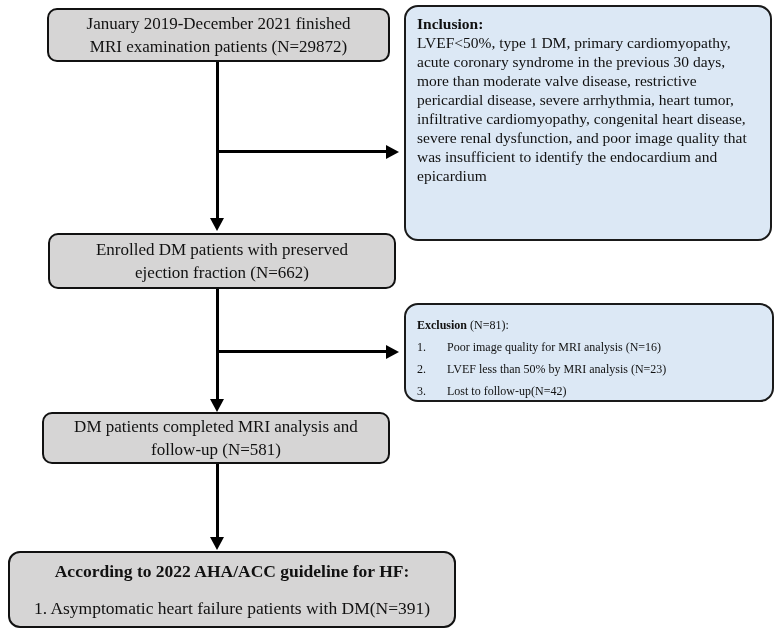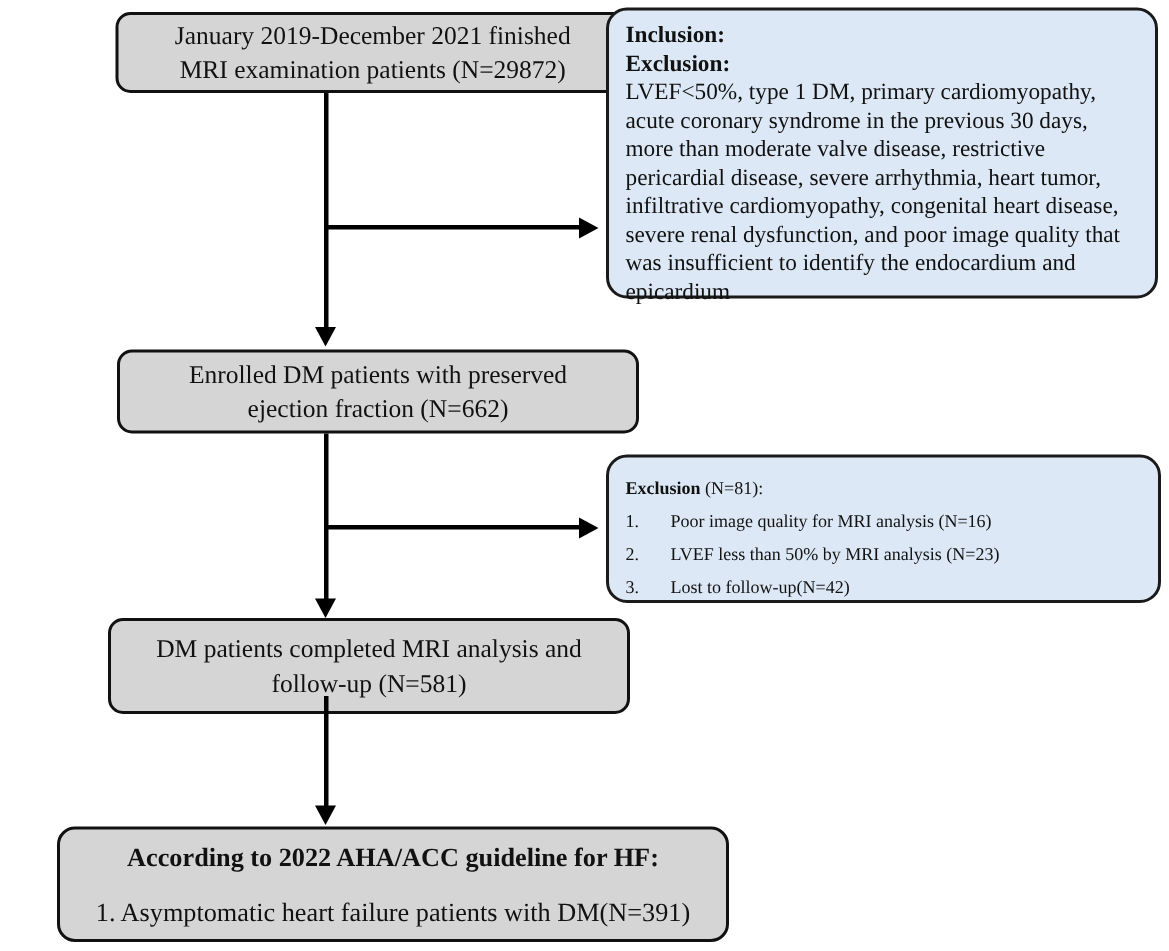--- a/index.html
+++ b/index.html
@@ -22,43 +22,42 @@
     border: 2px solid #111111;
     border-radius: 10px;
     color: #111111;
     font-size: 17px;
     line-height: 23px;
     text-align: center;
     display: flex;
     flex-direction: column;
     justify-content: center;
     padding: 2px 8px;
-    margin-left: 30px;
   }
   .blue-box {
     position: absolute;
     box-sizing: border-box;
     background: #dce8f5;
     border: 2px solid #1a1a1a;
     border-radius: 14px;
     color: #111111;
     font-size: 15.5px;
     line-height: 19px;
     text-align: left;
     padding: 7px 11px;
   }
   .bold { font-weight: bold; }
   #box1 { left: 47px;  top: 8px;   width: 343px; height: 54px; }
   #box2 { left: 48px;  top: 233px; width: 348px; height: 56px; }
-  #box3 { left: 42px;  top: 412px; width: 348px; height: 64px; }
+  #box3 { left: 42px;  top: 412px; width: 348px; height: 52px; }
   #box4 {
     left: 8px; top: 551px; width: 448px; height: 77px;
     font-size: 17.5px; line-height: 24px; border-radius: 12px; gap: 13px;
   }
-  #side1 { left: 404px; top: 5px;   width: 368px; height: 194px; }
+  #side1 { left: 404px; top: 5px;   width: 368px; height: 236px; }
   #side2 { left: 404px; top: 303px; width: 370px; height: 99px; font-size: 12px; line-height: 22px; padding-top: 9px; }
   .list-row { display: flex; }
   .list-num { width: 30px; flex: 0 0 30px; }
   .list-text { flex: 1; }
   .arrow-line-v {
     position: absolute;
     width: 3px;
     background: #000000;
   }
   .arrow-line-h {
@@ -96,21 +95,20 @@
 
 <div id="canvas">
 
   <div id="box1" class="gray-box">
     <div>January 2019-December 2021 finished</div>
     <div>MRI examination patients (N=29872)</div>
   </div>
 
   <div id="side1" class="blue-box">
     <div class="bold">Inclusion:</div>
-    <div class="bold">Exclusion:</div>
     <div>LVEF&lt;50%, type 1 DM, primary cardiomyopathy, acute coronary syndrome in the previous 30 days, more than moderate valve disease, restrictive pericardial disease, severe arrhythmia, heart tumor, infiltrative cardiomyopathy, congenital heart disease, severe renal dysfunction, and poor image quality that was insufficient to identify the endocardium and epicardium</div>
   </div>
 
   <div id="v1" class="arrow-line-v"></div>
   <div id="v1h" class="arrow-head-down"></div>
   <div id="h1" class="arrow-line-h"></div>
   <div id="h1h" class="arrow-head-right"></div>
 
   <div id="box2" class="gray-box">
     <div>Enrolled DM patients with preserved</div>

